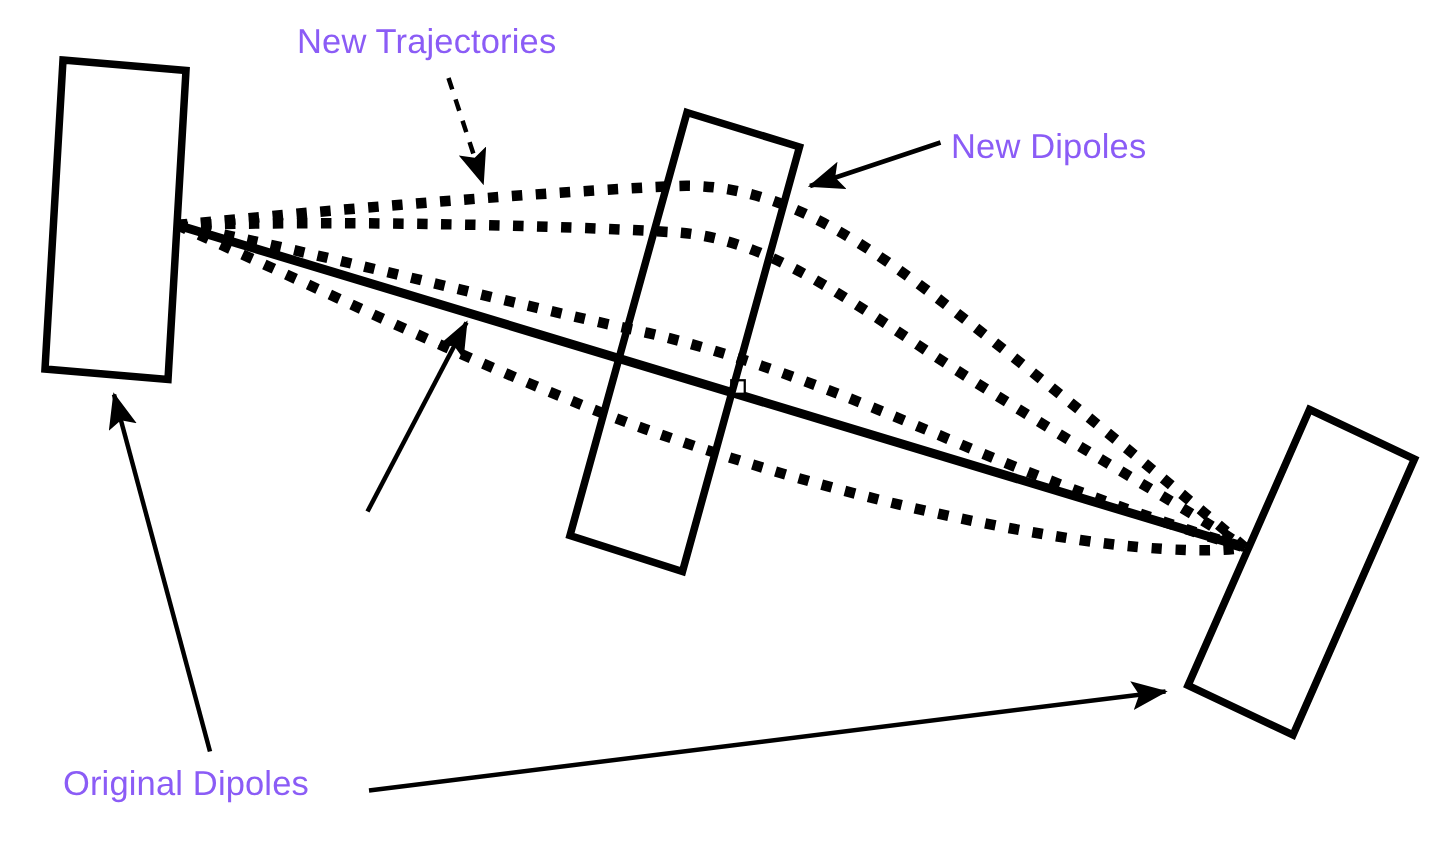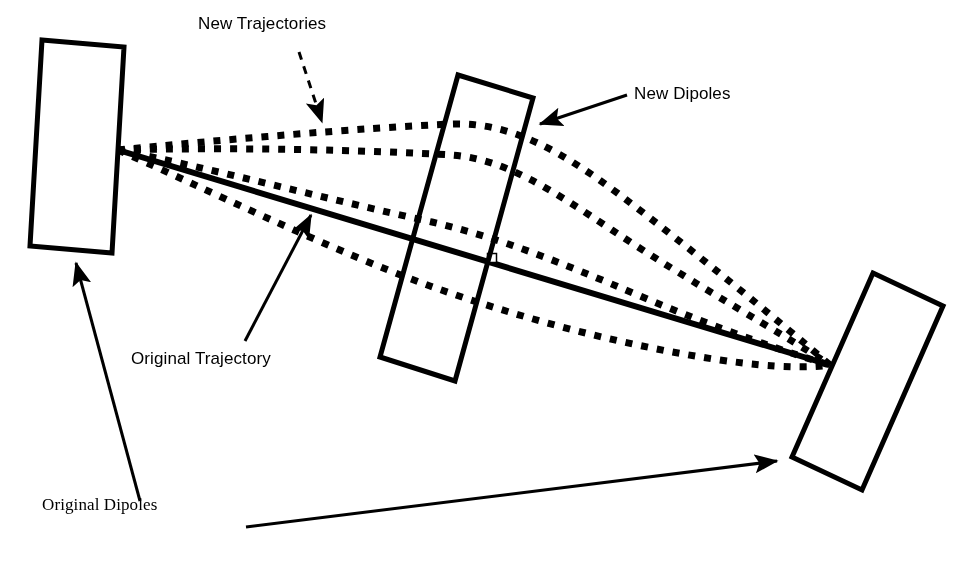--- a/index.html
+++ b/index.html
@@ -21,30 +21,30 @@
     position: absolute;
     left: 0;
     top: 0;
     width: 967px;
     height: 575px;
     display: block;
   }
   .diagram-label {
     position: absolute;
     font-family: "Liberation Sans", sans-serif;
-    font-size: 17px;
+    font-size: 23px;
     line-height: 1.15;
-    color: #000000;
+    color: #8b5cf6;
     white-space: nowrap;
     letter-spacing: 0.1px;
   }
   #label-new-trajectories { left: 198px; top: 14px; }
   #label-new-dipole       { left: 634px; top: 84px; }
   #label-original-trajectory { left: 131px; top: 349px; }
-  #label-original-dipoles { left: 42px; top: 495px; font-family: Liberation Serif, serif; }
+  #label-original-dipoles { left: 42px; top: 509px; }
 </style>
 </head>
 <body>
 
 <div id="diagram-root">
 
   <svg id="diagram-svg" viewBox="0 0 967 575">
     <defs>
       <marker id="arrowhead-solid" markerWidth="9" markerHeight="9" refX="7.5" refY="3.2" orient="auto" markerUnits="strokeWidth">
         <path d="M0,0 L8,3.2 L0,6.4 L1.6,3.2 Z" fill="#000000"></path>
@@ -77,17 +77,16 @@
       <line id="ann-2" x1="245" y1="341" x2="311" y2="215" stroke-width="3" stroke="#000000" marker-end="url(#arrowhead-solid)"></line>
       <line id="ann-3" x1="140" y1="501" x2="76" y2="263" stroke-width="3" stroke="#000000" marker-end="url(#arrowhead-solid)"></line>
       <line id="ann-4" x1="246" y1="527" x2="777" y2="461" stroke-width="3" stroke="#000000" marker-end="url(#arrowhead-solid)"></line>
     </g>
   </svg>
 
   <div class="diagram-label" id="label-new-trajectories">New Trajectories</div>
 
   <div class="diagram-label" id="label-new-dipole">New Dipoles</div>
 
-  <div class="diagram-label" id="label-original-trajectory">Original Trajectory</div>
 
   <div class="diagram-label" id="label-original-dipoles">Original Dipoles</div>
 
 </div>
 
 </body></html>

